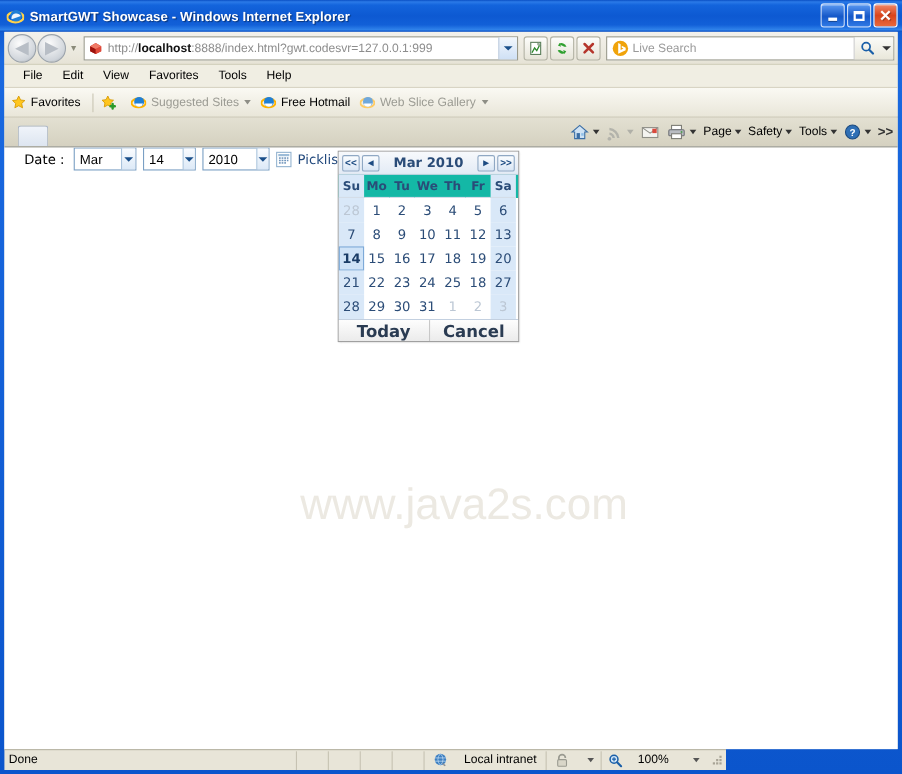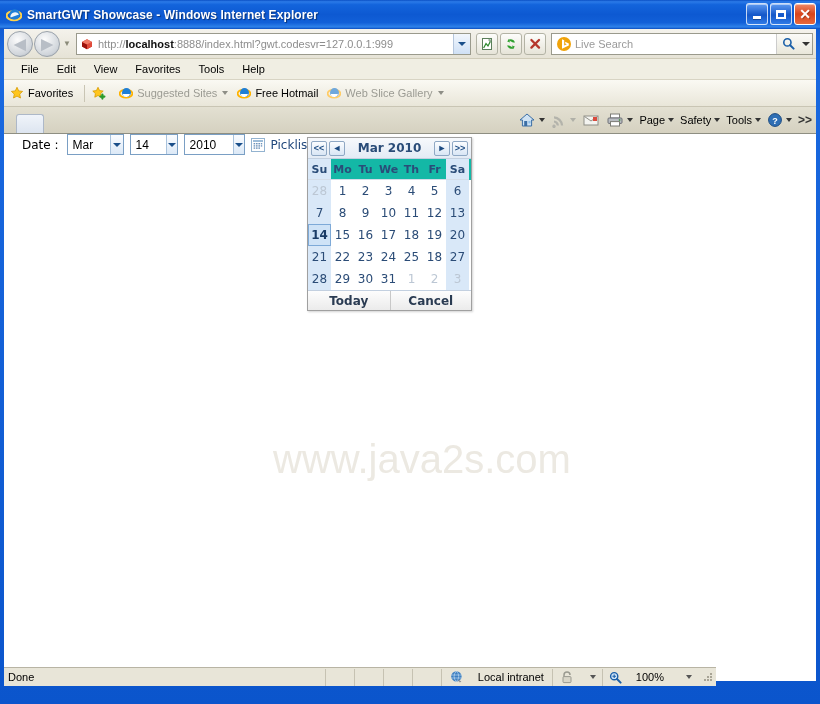--- a/index.html
+++ b/index.html
@@ -211,29 +211,29 @@
   }
   .dcell.we { background:#d9e8f8; }
   .dcell.other { color:#bcc7d4; }
   .dcell.sel {
     font-weight:bold; color:#1a3c66;
     background:#cfe3f7; border:1px solid #7eaad8;
   }
   #dc-foot { display:flex; border-top:1px solid #c3d0e0; }
   .dcbtn {
     flex:1 1 50%; height:19px; display:flex;align-items:center;justify-content:center;
-    font-size:12px;font-weight:bold;color:#2a3b52;
+    font-size:15px;font-weight:bold;color:#2a3b52;
     background:linear-gradient(to bottom,#fdfdfd,#ebebeb);
     font-family:"DejaVu Sans",sans-serif;
   }
   .dcbtn + .dcbtn { border-left:1px solid #c8c8c8; }
 
   
   #statusbar {
-    position:absolute; left:4px; bottom:18px; width:712px; height:19px;
+    position:absolute; left:4px; bottom:4px; width:656px; height:19px;
     background:#e8e5d8; border-top:1px solid #b8b4a4;
     display:flex; align-items:center; font-size:11px;
   }
   #status-text { padding-left:4px; flex:0 0 auto; }
   .st-sep { width:1px;height:17px;background:#c6c2b2;}
   .st-pane { height:17px; display:flex; align-items:center;gap:10px; }
   #st-spacer1{flex:1 1 auto;}
   .st-blank{width:28px;}
   #st-zone { padding:0 8px; display:flex; align-items:center; }
   #st-zone-ico { width:14px;height:14px;margin-right:4px;position:relative;flex:0 0 auto;}

